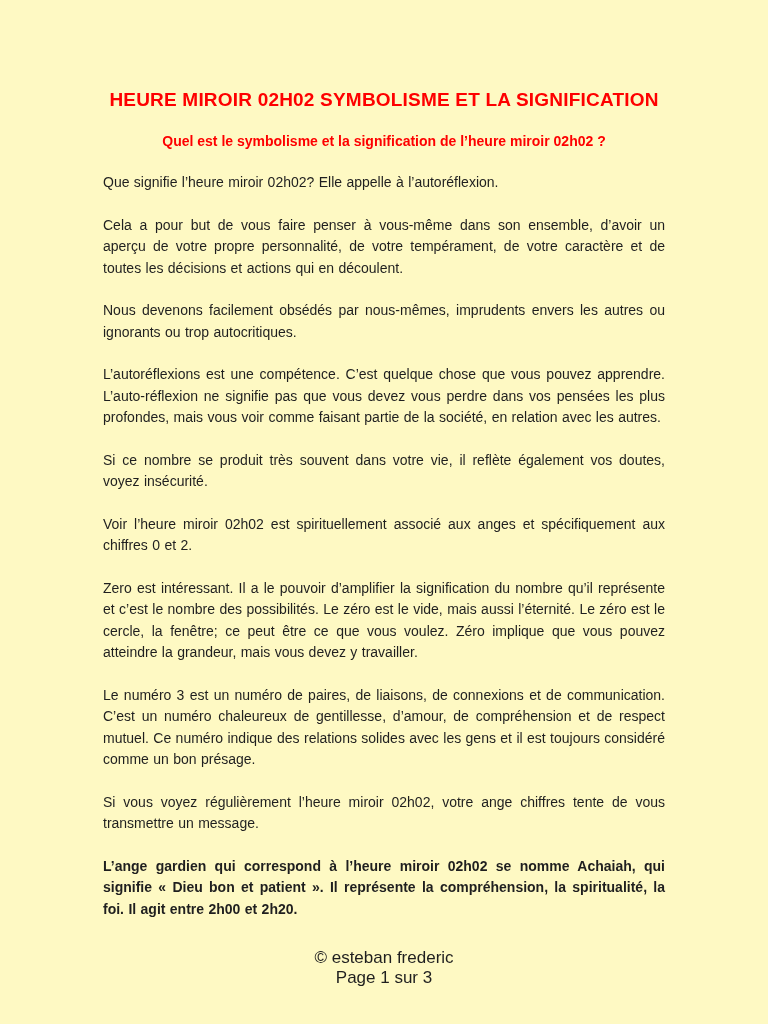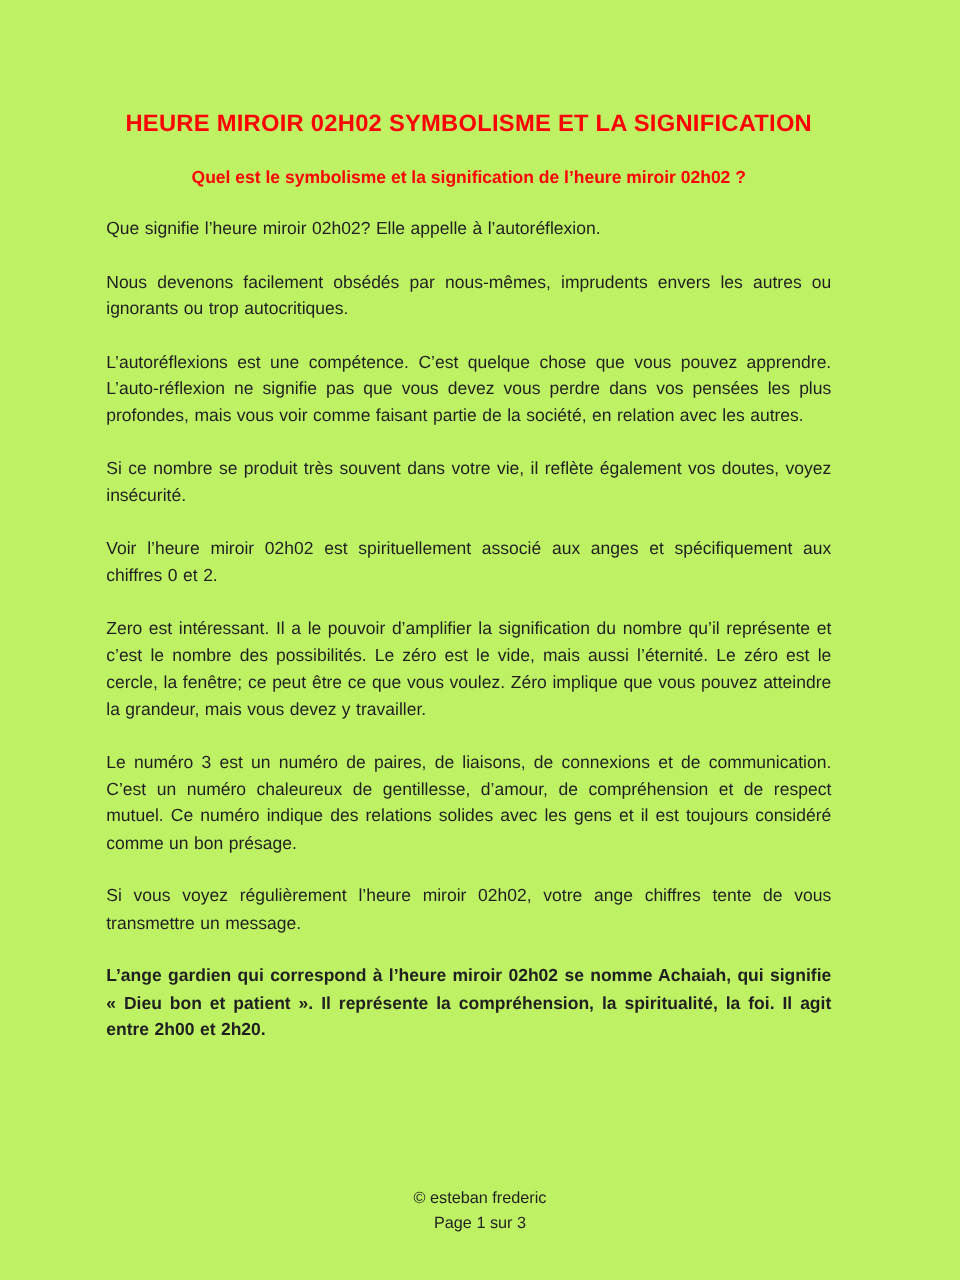--- a/index.html
+++ b/index.html
@@ -5,23 +5,23 @@
   html, body {
     margin: 0;
     padding: 0;
     background: #ffffff;
   }
   .page {
     position: relative;
     width: 768px;
     height: 1024px;
     margin: 0 auto;
-    background: #bef264;
+    background: #fef9c3;
     box-sizing: border-box;
-    padding: 88px 90px 0 72px;
+    padding: 88px 90px 0 90px;
     font-family: "Liberation Sans", sans-serif;
     color: #1f1f1f;
     overflow: hidden;
   }
   .doc-title {
     font-size: 19px;
     line-height: 24px;
     font-weight: bold;
     text-align: center;
     color: #fe0000;
@@ -45,36 +45,37 @@
   }
   .doc-para.bold {
     font-weight: bold;
   }
   .doc-footer {
     position: absolute;
     left: 0;
     bottom: 36px;
     width: 100%;
     text-align: center;
-    font-size: 13px;
+    font-size: 17px;
     line-height: 20px;
     color: #1f1f1f;
   }
 </style>
 </head>
 <body>
 
 <div class="page">
 
   <h1 class="doc-title">HEURE MIROIR 02H02 SYMBOLISME ET LA SIGNIFICATION</h1>
 
   <h2 class="doc-heading">Quel est le symbolisme et la signification de l’heure miroir 02h02 ?</h2>
 
   <p class="doc-para">Que signifie l’heure miroir 02h02? Elle appelle à l’autoréflexion.</p>
 
+  <p class="doc-para">Cela a pour but de vous faire penser à vous-même dans son ensemble, d’avoir un aperçu de votre propre personnalité, de votre tempérament, de votre caractère et de toutes les décisions et actions qui en découlent.</p>
 
   <p class="doc-para">Nous devenons facilement obsédés par nous-mêmes, imprudents envers les autres ou ignorants ou trop autocritiques.</p>
 
   <p class="doc-para">L’autoréflexions est une compétence. C’est quelque chose que vous pouvez apprendre. L’auto-réflexion ne signifie pas que vous devez vous perdre dans vos pensées les plus profondes, mais vous voir comme faisant partie de la société, en relation avec les autres.</p>
 
   <p class="doc-para">Si ce nombre se produit très souvent dans votre vie, il reflète également vos doutes, voyez insécurité.</p>
 
 
   <p class="doc-para">Voir l’heure miroir 02h02 est spirituellement associé aux anges et spécifiquement aux chiffres 0 et 2.</p>
 

